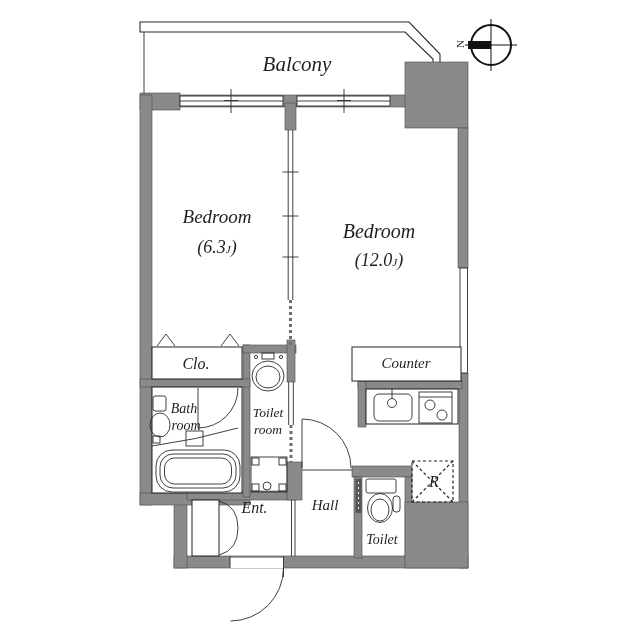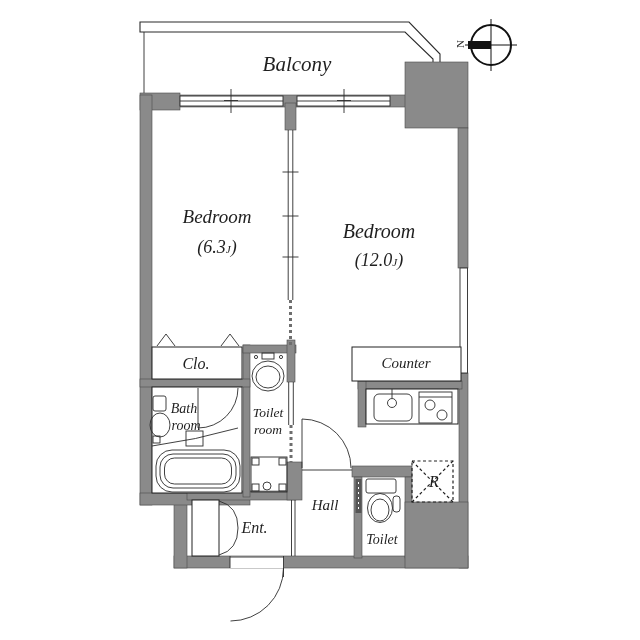--- a/index.html
+++ b/index.html
@@ -203,21 +203,21 @@
 <div class="lbl" style="left:184px;top:409px;font-size:14px;">Bath</div>
 <div class="lbl" style="left:186px;top:426px;font-size:14px;">room</div>
 
 <div class="lbl" style="left:268px;top:413px;font-size:13.5px;">Toilet</div>
 <div class="lbl" style="left:268px;top:430px;font-size:13.5px;">room</div>
 
 <div class="lbl" style="left:406px;top:364px;font-size:15px;">Counter</div>
 
 <div class="lbl" style="left:325px;top:506px;font-size:15px;">Hall</div>
 
-<div class="lbl" style="left:250px;top:528px;font-size:16px;padding-left:9px;">Ent.</div>
+<div class="lbl" style="left:250px;top:508px;font-size:16px;padding-left:9px;">Ent.</div>
 
 <div class="lbl" style="left:382px;top:540px;font-size:14px;text-align:center;">Toilet</div>
 
 <div class="lbl" style="left:434px;top:482px;font-size:16px;">R</div>
 
 <div class="lbl" style="left:461px;top:44px;font-size:11px;font-style:normal;transform:translate(-50%,-50%) rotate(-90deg);">N</div>
 
 </div>
 
 </body></html>

